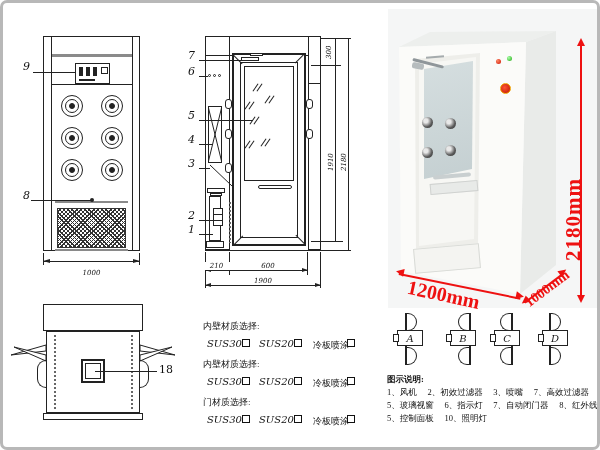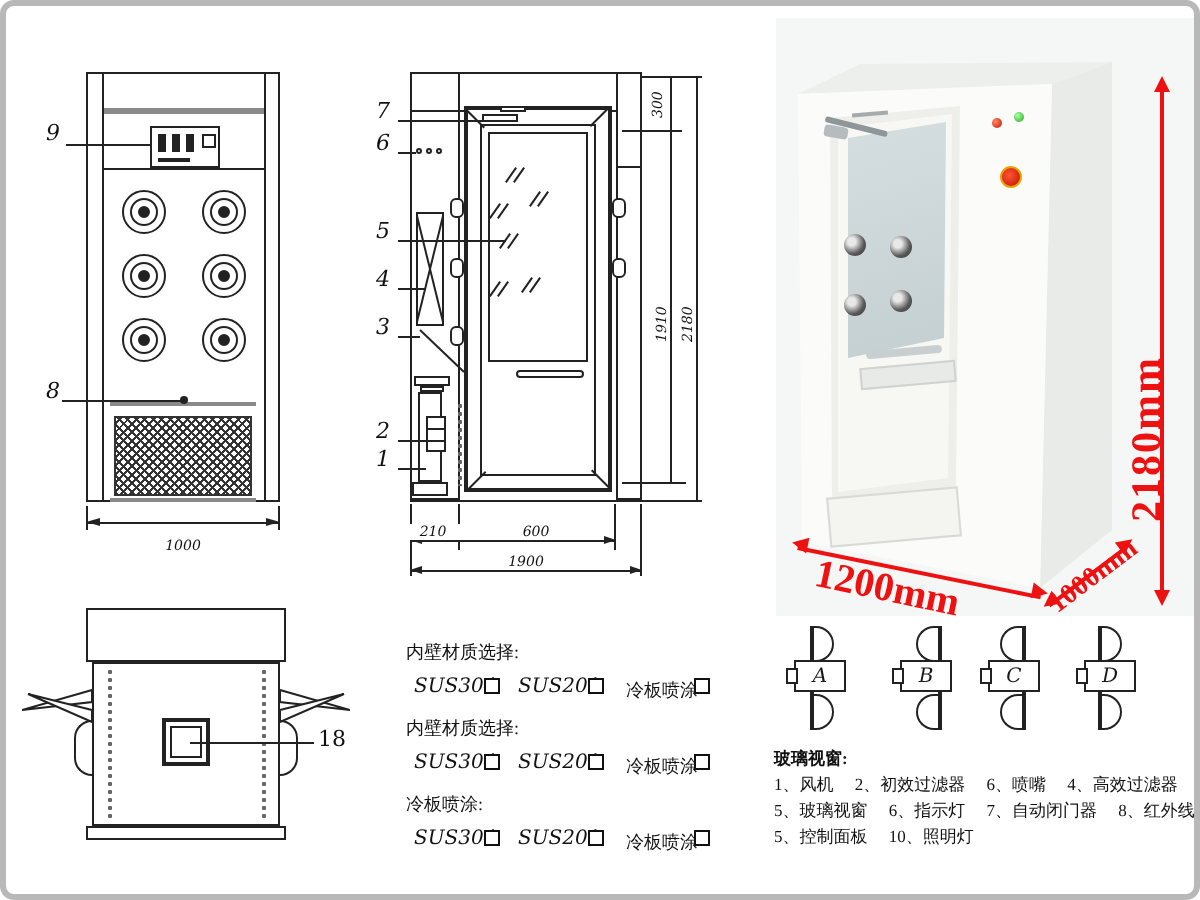--- a/index.html
+++ b/index.html
@@ -257,21 +257,21 @@
     <span class="chk" style="left:344px;top:336px;"></span>
 
     <span class="mtitle" style="left:200px;top:355px;">内壁材质选择:</span>
     <span class="sus" style="left:204px;top:373px;">SUS304</span>
     <span class="chk" style="left:239px;top:374px;"></span>
     <span class="sus" style="left:256px;top:373px;">SUS201</span>
     <span class="chk" style="left:291px;top:374px;"></span>
     <span class="mtitle" style="left:310px;top:374px;">冷板喷涂</span>
     <span class="chk" style="left:344px;top:374px;"></span>
 
-    <span class="mtitle" style="left:200px;top:393px;">冷板喷涂:</span>
+    <span class="mtitle" style="left:200px;top:393px;">门材质选择:</span>
     <span class="sus" style="left:204px;top:411px;">SUS304</span>
     <span class="chk" style="left:239px;top:412px;"></span>
     <span class="sus" style="left:256px;top:411px;">SUS201</span>
     <span class="chk" style="left:291px;top:412px;"></span>
     <span class="mtitle" style="left:310px;top:412px;">冷板喷涂</span>
     <span class="chk" style="left:344px;top:412px;"></span>
   </div>
 
   <div>
     <div>
@@ -298,19 +298,19 @@
     <div>
       <div class="vl" style="left:546px;top:310px;height:52px;background:#222;width:1.5px;"></div>
       <div class="arcR" style="left:547px;top:310px;"></div>
       <div class="arcR" style="left:547px;top:344px;"></div>
       <div class="doorletter" style="left:539px;top:327px;">D</div>
       <div class="box" style="left:535px;top:331px;width:6px;height:8px;"></div>
     </div>
   </div>
 
   <div>
-    <span class="legend-line" style="left:384px;top:371px;font-weight:bold;">玻璃视窗:</span>
-    <span class="legend-line" style="left:384px;top:384px;">1、风机　 2、初效过滤器　 6、喷嘴　 4、高效过滤器</span>
+    <span class="legend-line" style="left:384px;top:371px;font-weight:bold;">图示说明:</span>
+    <span class="legend-line" style="left:384px;top:384px;">1、风机　 2、初效过滤器　 3、喷嘴　 7、高效过滤器</span>
     <span class="legend-line" style="left:384px;top:397px;">5、玻璃视窗　 6、指示灯　 7、自动闭门器　 8、红外线感应器</span>
     <span class="legend-line" style="left:384px;top:410px;">5、控制面板　 10、照明灯</span>
   </div>
 
 </div>
 
 </body></html>

